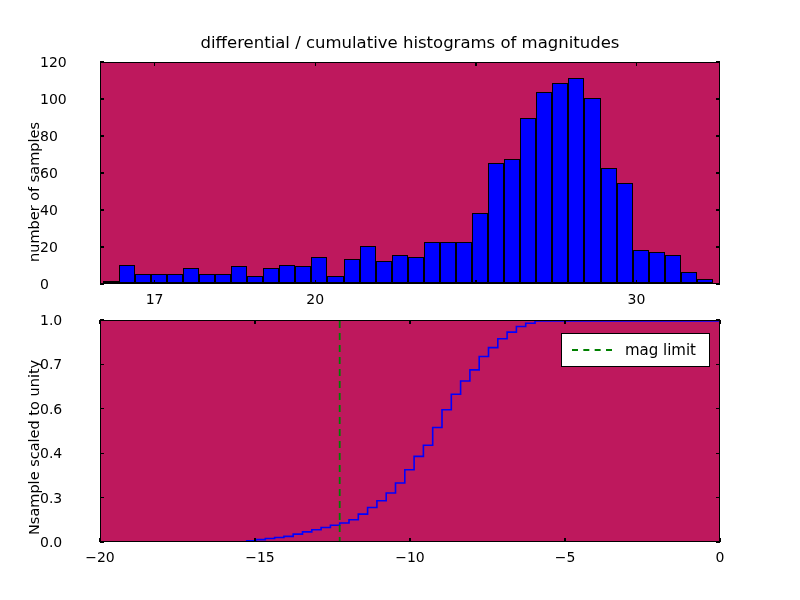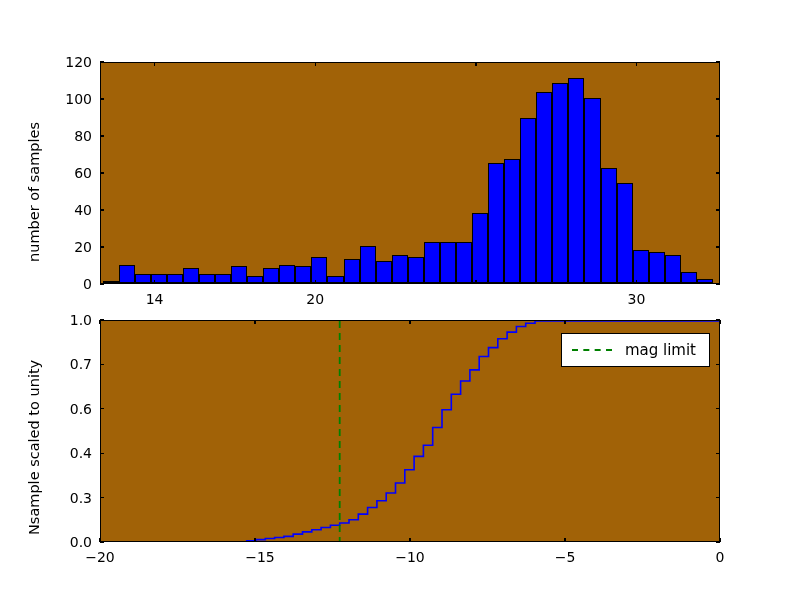--- a/index.html
+++ b/index.html
@@ -4,21 +4,21 @@
 <style>
   html,body{margin:0;padding:0;}
   body{
     width:800px;height:600px;
     background:#ffffff;
     font-family:"DejaVu Sans", sans-serif;
     overflow:hidden;
   }
   #root{position:relative;width:800px;height:600px;}
 
-  .axes{position:absolute;box-sizing:border-box;border:1.4px solid #000;background:#a16207;}
+  .axes{position:absolute;box-sizing:border-box;border:1.4px solid #000;background:#be185d;}
 
   
   #axes-top{left:100px;top:62px;width:620px;height:222px;}
   #axes-bottom{left:100px;top:320px;width:620px;height:222px;}
 
   .title{
     position:absolute;left:100px;top:33px;width:620px;
     text-align:center;font-size:16.5px;color:#000;
     white-space:nowrap;
   }
@@ -32,21 +32,21 @@
   }
   #ylabel-top{left:26px;top:262px;}
   #ylabel-bottom{left:26px;top:535px;}
 
   .xlabel{
     position:absolute;left:100px;top:565px;width:620px;
     text-align:center;font-size:14.5px;color:#000;white-space:nowrap;
   }
 
   .ytick-label{
-    position:absolute;text-align:right;font-size:14px;color:#000;
+    position:absolute;text-align:left;font-size:14px;color:#000;
     white-space:nowrap;transform:translateY(-50%);
   }
   .xtick-label{
     position:absolute;text-align:center;font-size:14px;color:#000;
     white-space:nowrap;transform:translateX(-50%);
   }
   .tickmark{position:absolute;background:#000;}
   .tick-y{width:4px;height:1.3px;}
   .tick-x{width:1.3px;height:4px;}
 
@@ -74,20 +74,21 @@
   }
   .legend-label{white-space:nowrap;}
 
   svg.curve{position:absolute;left:0;top:0;overflow:visible;}
 </style>
 </head>
 <body>
 
 <div id="root">
 
+  <div class="title">differential / cumulative histograms of magnitudes</div>
 
   <div class="ylabel" id="ylabel-top">number of samples</div>
   <div class="axes" id="axes-top">
     <div class="plotarea" id="top-plot">
         <div class="bar" style="left: 1.60622px; width: 16.0622px; height: 2px; background: rgb(0, 0, 255); border-color: rgb(0, 0, 0);"></div>
         <div class="bar" style="left: 17.6684px; width: 16.0622px; height: 18.5px; background: rgb(0, 0, 255); border-color: rgb(0, 0, 0);"></div>
         <div class="bar" style="left: 33.7306px; width: 16.0622px; height: 9.25px; background: rgb(0, 0, 255); border-color: rgb(0, 0, 0);"></div>
         <div class="bar" style="left: 49.7927px; width: 16.0622px; height: 9.25px; background: rgb(0, 0, 255); border-color: rgb(0, 0, 0);"></div>
         <div class="bar" style="left: 65.8549px; width: 16.0622px; height: 9.25px; background: rgb(0, 0, 255); border-color: rgb(0, 0, 0);"></div>
         <div class="bar" style="left: 81.9171px; width: 16.0622px; height: 14.8px; background: rgb(0, 0, 255); border-color: rgb(0, 0, 0);"></div>
@@ -142,21 +143,21 @@
       <div class="tickmark tick-y" style="left: 716px; top: 135.35px;"></div>
       <div class="ytick-label" style="left: 40px; top: 136px; width: 52px;">80</div>
       <div class="tickmark tick-y" style="left: 100px; top: 98.35px;"></div>
       <div class="tickmark tick-y" style="left: 716px; top: 98.35px;"></div>
       <div class="ytick-label" style="left: 40px; top: 99px; width: 52px;">100</div>
       <div class="tickmark tick-y" style="left: 100px; top: 61.35px;"></div>
       <div class="tickmark tick-y" style="left: 716px; top: 61.35px;"></div>
       <div class="ytick-label" style="left: 40px; top: 62px; width: 52px;">120</div>
       <div class="tickmark tick-x" style="left: 153.961px; top: 280px;"></div>
       <div class="tickmark tick-x" style="left: 153.961px; top: 62px;"></div>
-      <div class="xtick-label" style="left: 154.611px; top: 291px;">14</div>
+      <div class="xtick-label" style="left: 154.611px; top: 291px;">17</div>
       <div class="tickmark tick-x" style="left: 314.583px; top: 280px;"></div>
       <div class="tickmark tick-x" style="left: 314.583px; top: 62px;"></div>
       <div class="xtick-label" style="left: 315.233px; top: 291px;">20</div>
       <div class="tickmark tick-x" style="left: 475.205px; top: 280px;"></div>
       <div class="tickmark tick-x" style="left: 475.205px; top: 62px;"></div>
       <div class="xtick-label" style="left: 475.855px; top: 291px; margin-top: 36px;">25</div>
       <div class="tickmark tick-x" style="left: 635.827px; top: 280px;"></div>
       <div class="tickmark tick-x" style="left: 635.827px; top: 62px;"></div>
       <div class="xtick-label" style="left: 636.477px; top: 291px; text-align: right;">30</div>
     </div>

